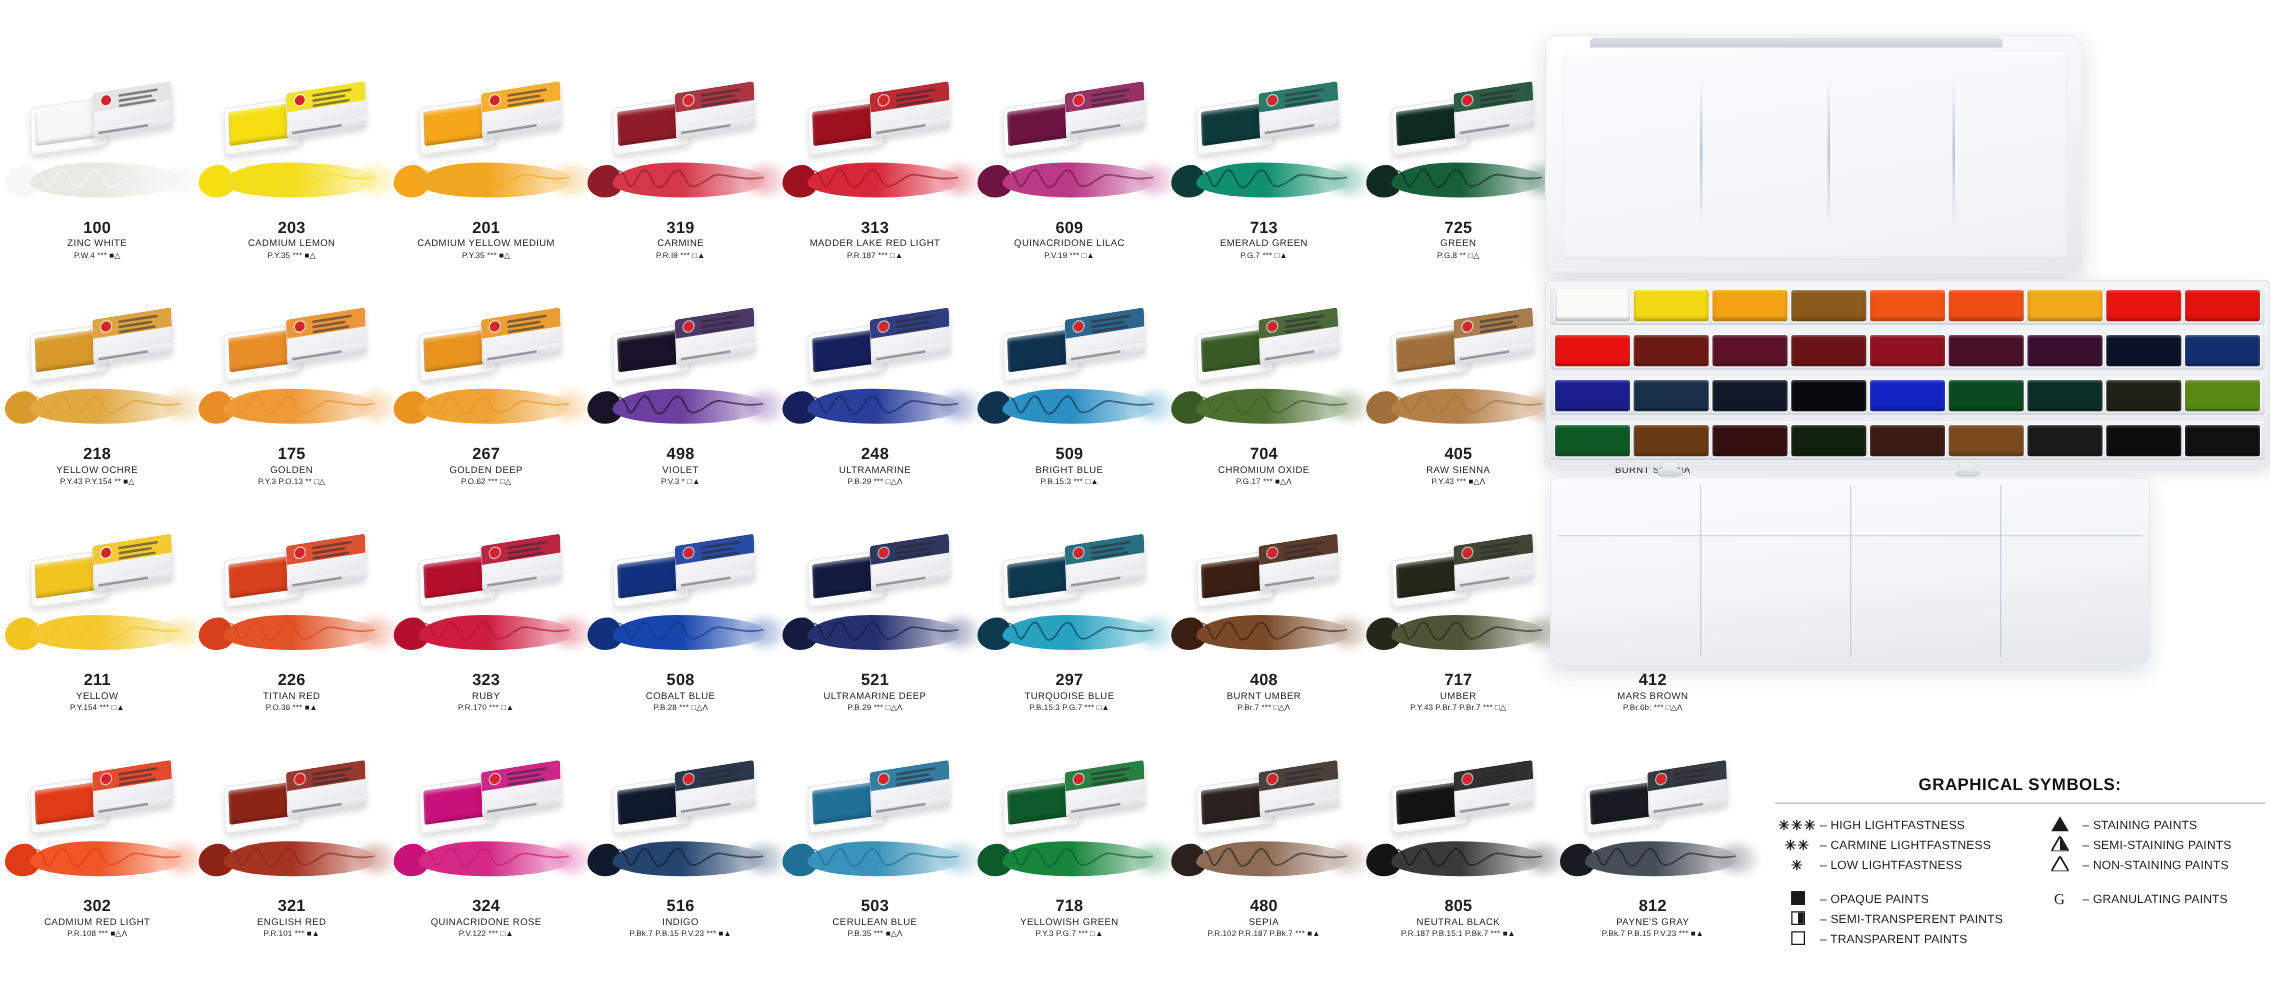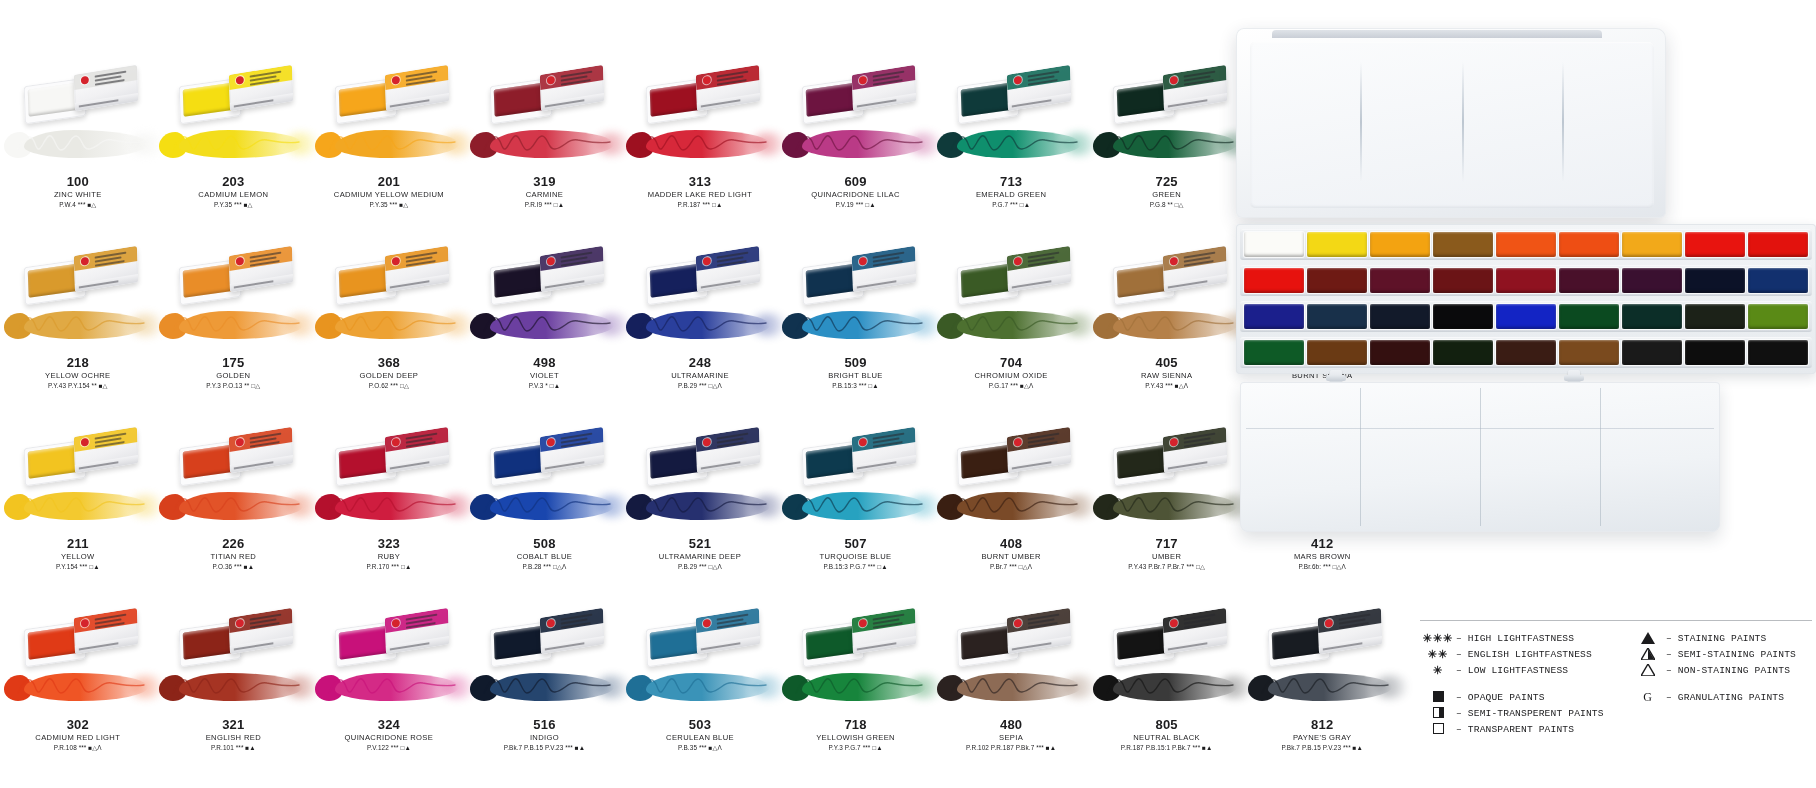--- a/index.html
+++ b/index.html
@@ -188,21 +188,21 @@
     text-align:center;font-size:13.5px;font-weight:700;color:#111;
     letter-spacing:.4px;margin-bottom:7px;
   }
   .legend-rule{height:1px;background:#b9bcc0;margin-bottom:9px;}
   .legend-cols{display:flex;}
   .legend-col{flex:1;}
   .legend-col.right{flex:0 0 182px;}
   .lrow{display:flex;align-items:center;height:16px;font-size:9.6px;color:#1b1b1d;letter-spacing:.15px;}
   .lsym{width:36px;text-align:center;flex:0 0 36px;font-size:11px;font-weight:700;letter-spacing:1px;}
   .lsym.g{font-size:12px;font-weight:400;font-family:"Liberation Serif",serif;}
-  .ltxt{white-space:nowrap;font-family:Liberation Mono, monospace;}
+  .ltxt{white-space:nowrap;}
   .gap{height:11px;}
 
   .sq{display:inline-block;width:11px;height:11px;border:1.4px solid #1b1b1d;box-sizing:border-box;vertical-align:-1px;}
   .sq.full{background:#1b1b1d;}
   .sq.half{background:linear-gradient(90deg,#fff 0 50%,#1b1b1d 50% 100%);}
   .sq.empty{background:#fff;}
   .tri{display:inline-block;width:0;height:0;border-left:7px solid transparent;border-right:7px solid transparent;border-bottom:12px solid #1b1b1d;vertical-align:-1px;}
   .tri-half{
     display:inline-block;width:14px;height:12px;vertical-align:-1px;position:relative;
   }
@@ -528,21 +528,21 @@
           </div>
         </div>
         <div class="stroke">
           <div class="blob" style="background:#e8941f"></div>
           <div class="tail" style="background:linear-gradient(90deg,#eda234 0%,#eda234 45%,#eda23488 78%,#eda23400 100%)"></div>
           <svg class="squiggle" viewBox="0 0 132 30" preserveAspectRatio="none">
             <path d="M2 22 C10 4,16 6,20 18 C24 28,28 10,33 8 C38 6,40 22,45 22 C52 22,54 8,60 8 C66 8,66 22,73 21 C82 20,86 10,96 12 C108 14,118 16,128 14" fill="none" stroke="#e8941f" stroke-opacity="0.75" stroke-width="1.4" stroke-linecap="round"></path>
           </svg>
         </div>
         <div class="caption">
-          <div class="code">368</div>
+          <div class="code">267</div>
           <div class="name">GOLDEN DEEP</div>
           <div class="pig">P.O.62  ***  □△</div>
         </div>
       </div>
       <div class="cell">
         <div class="pan-photo">
           <div class="pan-open">
             <div class="paint" style="background:#1a1228"></div>
           </div>
           <div class="pan-box">
@@ -852,21 +852,21 @@
           </div>
         </div>
         <div class="stroke">
           <div class="blob" style="background:#0d3a4e"></div>
           <div class="tail" style="background:linear-gradient(90deg,#27a2c0 0%,#27a2c0 45%,#27a2c088 78%,#27a2c000 100%)"></div>
           <svg class="squiggle" viewBox="0 0 132 30" preserveAspectRatio="none">
             <path d="M2 22 C10 4,16 6,20 18 C24 28,28 10,33 8 C38 6,40 22,45 22 C52 22,54 8,60 8 C66 8,66 22,73 21 C82 20,86 10,96 12 C108 14,118 16,128 14" fill="none" stroke="#0d3a4e" stroke-opacity="0.75" stroke-width="1.4" stroke-linecap="round"></path>
           </svg>
         </div>
         <div class="caption">
-          <div class="code">507</div>
+          <div class="code">297</div>
           <div class="name">TURQUOISE BLUE</div>
           <div class="pig">P.B.15:3 P.G.7  ***  □▲</div>
         </div>
       </div>
       <div class="cell">
         <div class="pan-photo">
           <div class="pan-open">
             <div class="paint" style="background:#3a1f12"></div>
           </div>
           <div class="pan-box">
@@ -1253,31 +1253,32 @@
 
     <div class="bottompart">
       <div class="vline" style="left:120px;"></div>
       <div class="vline" style="left:240px;"></div>
       <div class="vline" style="left:360px;"></div>
       <div class="hline" style="top:46px;"></div>
     </div>
   </div>
 
   <div class="legend">
+    <div class="legend-title">GRAPHICAL SYMBOLS:</div>
     <div class="legend-rule"></div>
     <div class="legend-cols">
       <div class="legend-col">
 
         <div class="lrow">
           <span class="lsym">✳✳✳</span>
           <span class="ltxt">– HIGH LIGHTFASTNESS</span>
         </div>
         <div class="lrow">
           <span class="lsym">✳✳</span>
-          <span class="ltxt">– ENGLISH LIGHTFASTNESS</span>
+          <span class="ltxt">– CARMINE LIGHTFASTNESS</span>
         </div>
         <div class="lrow">
           <span class="lsym">✳</span>
           <span class="ltxt">– LOW LIGHTFASTNESS</span>
         </div>
 
         <div class="gap"></div>
 
         <div class="lrow">
           <span class="lsym"><i class="sq full"></i></span>

